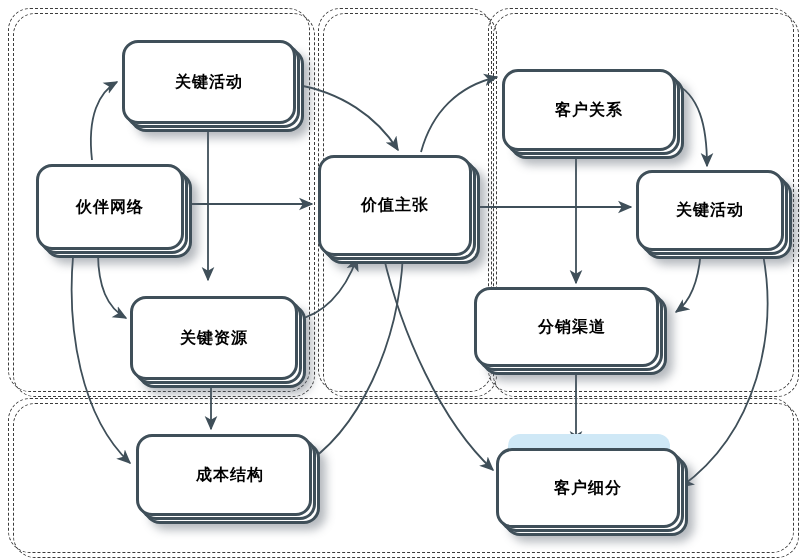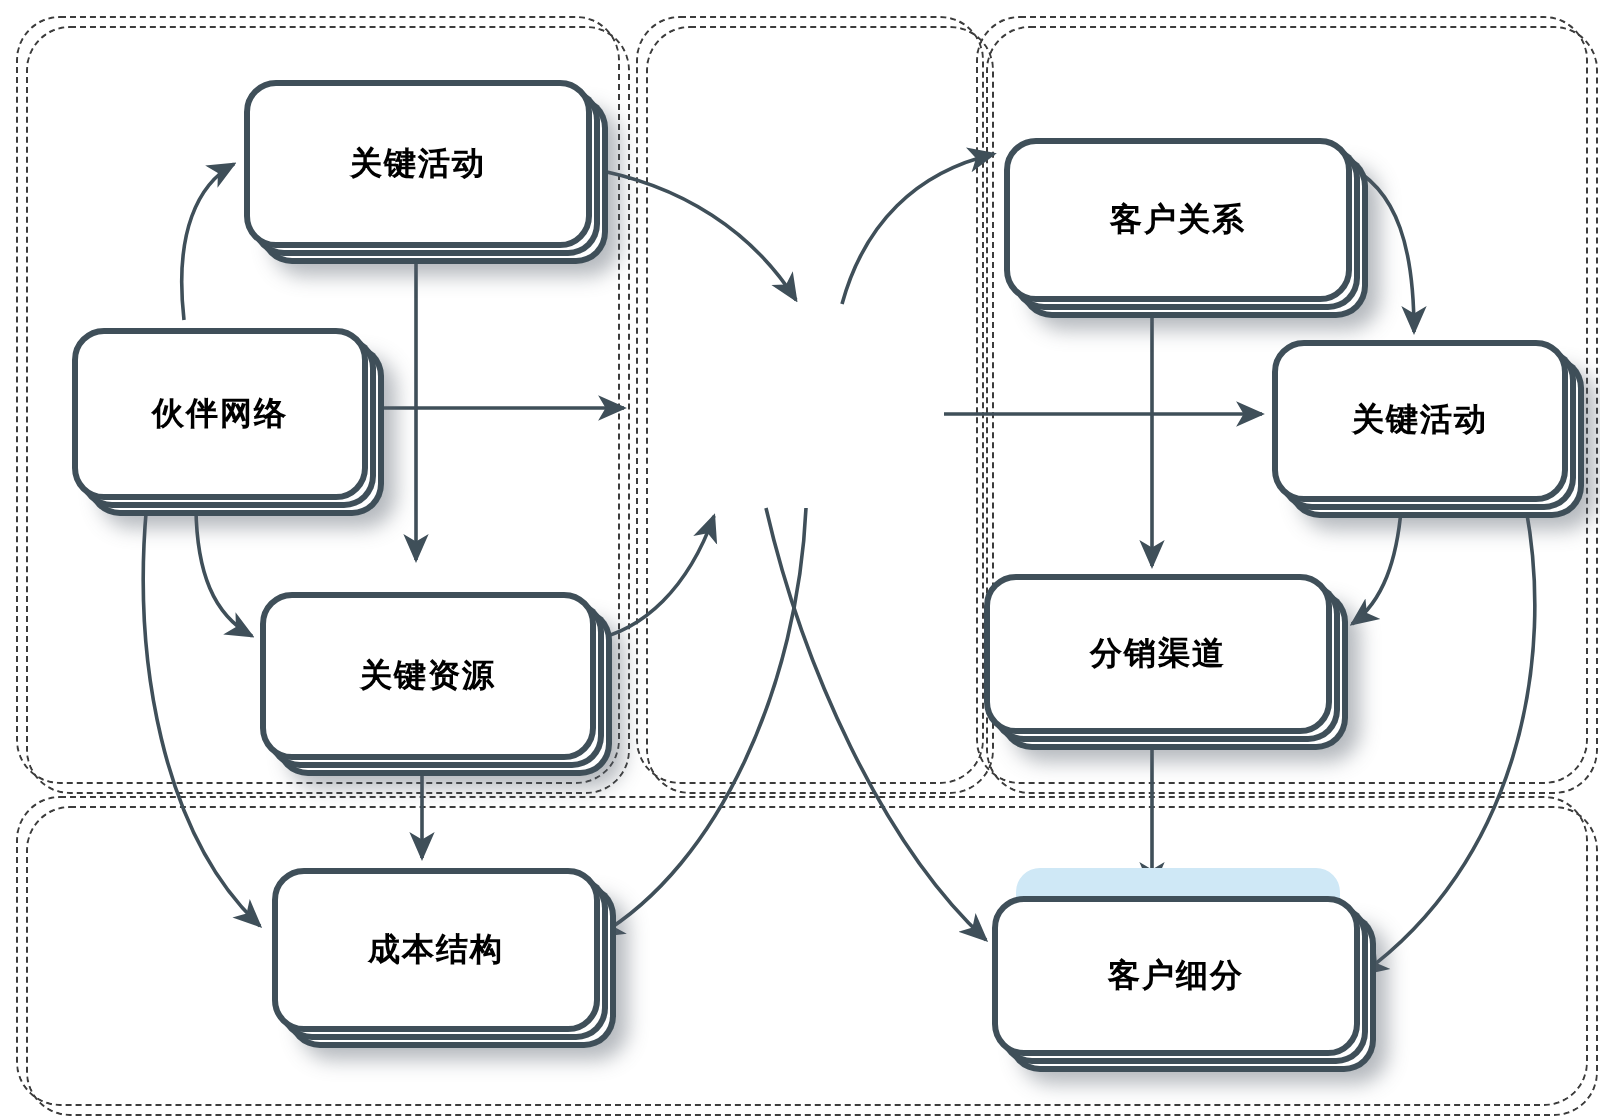--- a/index.html
+++ b/index.html
@@ -36,22 +36,22 @@
       8px 8px 0 -3px #ffffff,
       8px 8px 0 0 #3f4f59,
       14px 14px 10px rgba(90,100,110,0.45);
   }
   .n-activities{left:122px;top:40px;width:168px;height:78px;}
   .n-partner{left:10px;top:164px;width:142px;height:80px;margin-left:26px;}
   .n-resources{left:130px;top:296px;width:162px;height:78px;}
   .n-value{left:318px;top:155px;width:148px;height:95px;}
   .n-relations{left:502px;top:40px;width:168px;height:76px;margin-top:29px;}
   .n-segments{left:636px;top:170px;width:142px;height:75px;}
-  .n-channels{left:492px;top:287px;width:168px;height:74px;}
-  .n-cost{left:136px;top:434px;width:158px;height:76px;}
+  .n-channels{left:474px;top:287px;width:168px;height:74px;padding-left:11px;}
+  .n-cost{left:136px;top:434px;width:158px;height:76px;padding-left:12px;}
   .n-revenue{left:496px;top:448px;width:178px;height:74px;}
 
   
   .highlight{
     position:absolute;left:508px;top:434px;width:162px;height:40px;
     background:#cfe8f6;border-radius:12px;z-index:9;
   }
 </style>
 </head>
 <body>
@@ -92,20 +92,23 @@
 
   <div class="node n-activities">
     <span>关键活动</span>
   </div>
   <div class="node n-partner">
     <span>伙伴网络</span>
   </div>
   <div class="node n-resources">
     <span>关键资源</span>
   </div>
+  <div class="node n-value">
+    <span>价值主张</span>
+  </div>
   <div class="node n-relations">
     <span>客户关系</span>
   </div>
   <div class="node n-segments">
     <span>关键活动</span>
   </div>
   <div class="node n-channels">
     <span>分销渠道</span>
   </div>
   <div class="node n-cost">

